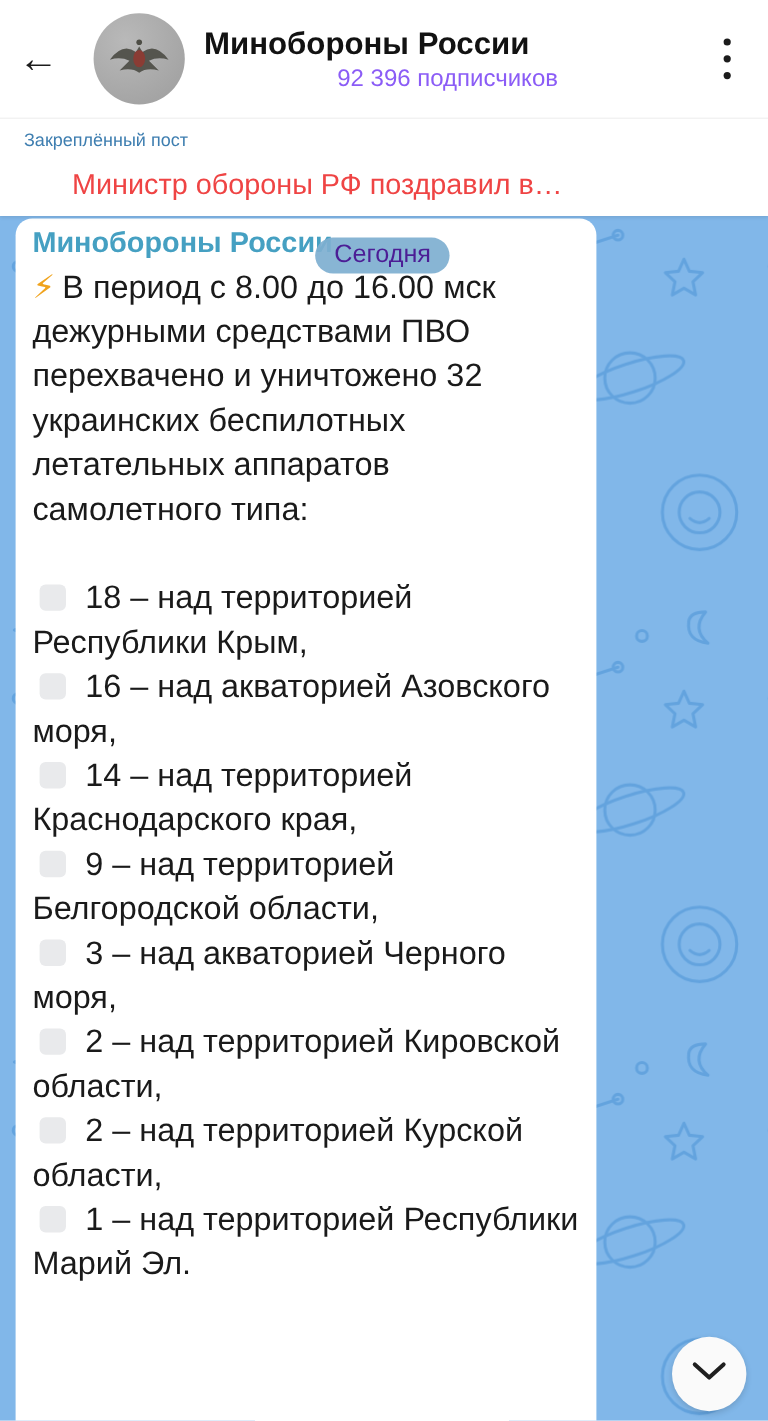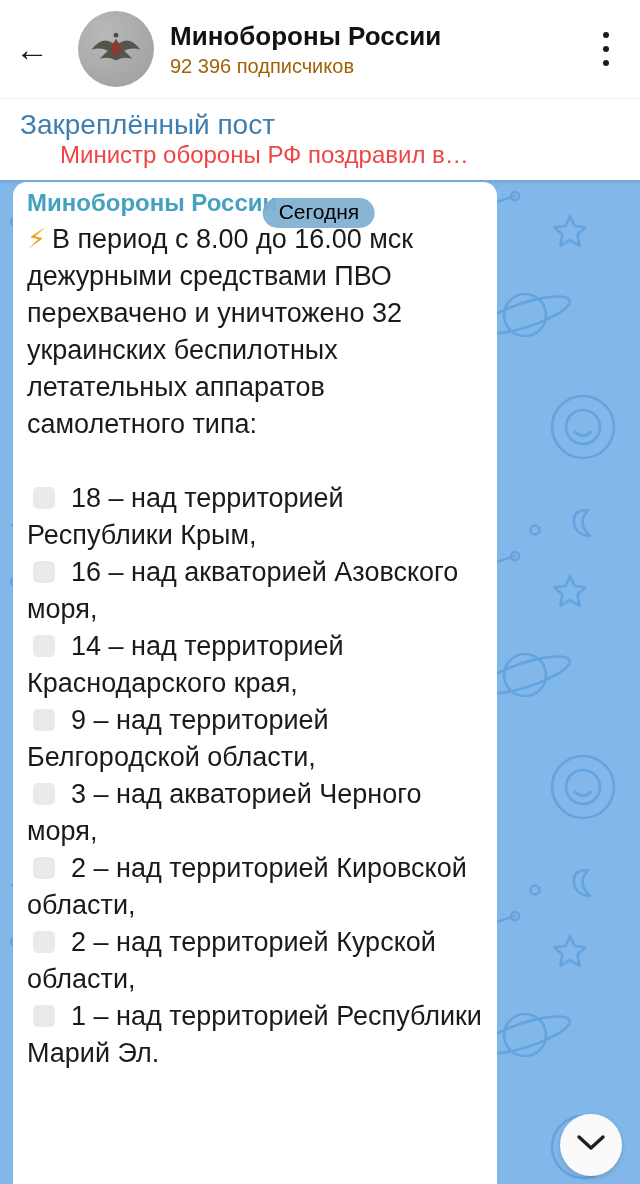--- a/index.html
+++ b/index.html
@@ -16,50 +16,50 @@
   }
   .back{width:64px;text-align:center;font-size:34px;color:#1c1c1c;line-height:1;}
   .avatar{
     width:76px;height:76px;border-radius:50%;
     background:radial-gradient(circle at 35% 30%,#b9b9b9,#9d9d9d);
     display:flex;align-items:center;justify-content:center;flex:0 0 auto;
     margin-left:14px;
   }
   .hinfo{margin-left:16px;flex:1;min-width:0;}
   .htitle{font-size:26px;font-weight:700;color:#121212;line-height:1.25;}
-  .hsub{font-size:20px;color:#a16207;margin-top:3px;}
+  .hsub{font-size:20px;color:#8b5cf6;margin-top:3px;text-align:center;}
   .menu-dots{width:60px;display:flex;flex-direction:column;align-items:center;gap:8px;margin-right:4px;}
   .menu-dots i{width:6px;height:6px;border-radius:50%;background:#1c1c1c;display:block;}
   
   .pinned{
     position:absolute;top:99px;left:0;width:640px;height:81px;background:#ffffff;z-index:25;
     box-shadow:0 2px 3px rgba(0,0,0,0.10);
   }
-  .pinned-label{position:absolute;left:20px;top:10px;font-size:28px;font-weight:500;color:#3e7eb0;}
+  .pinned-label{position:absolute;left:20px;top:10px;font-size:15px;font-weight:500;color:#3e7eb0;}
   .pinned-preview{position:absolute;left:60px;top:42px;font-size:24px;color:#ef4444;white-space:nowrap;}
   
   .chat{position:absolute;top:180px;left:0;width:640px;height:1004px;background:#81b7e9;}
   .chat svg.bgpattern{position:absolute;top:0;left:0;}
   .bubble{
     position:absolute;top:2px;left:13px;width:484px;height:1002px;
     background:#ffffff;border-radius:14px 14px 0 0;
     box-sizing:border-box;padding:6px 12px 0 14px;z-index:5;
   }
   .author{font-size:24px;font-weight:600;color:#45a0c2;line-height:30px;}
   .msg-body{font-size:27px;color:#1a1a1a;line-height:37px;margin-top:3px;}
   .bolt{color:#f0a31d;margin-right:6px;}
   .spacer-line{height:37px;}
   .sq{
     display:inline-block;width:22px;height:22px;border-radius:5px;
     background:#e9eaec;margin:0 16px 0 6px;transform:translateY(2px);
   }
   
   .date-pill{
     position:absolute;top:18px;left:50%;transform:translateX(-51%);
-    background:rgba(126,175,208,0.92);color:#000000;
+    background:rgba(126,175,208,0.92);color:#4c1d95;
     font-size:21px;padding:2px 16px 4px 16px;border-radius:16px;z-index:10;text-align:center;
   }
   
   .fab{
     position:absolute;right:18px;bottom:8px;width:62px;height:62px;border-radius:50%;
     background:#fafafa;box-shadow:0 2px 5px rgba(0,0,0,0.15);
     display:flex;align-items:center;justify-content:center;z-index:15;
   }
 </style>
 </head>

